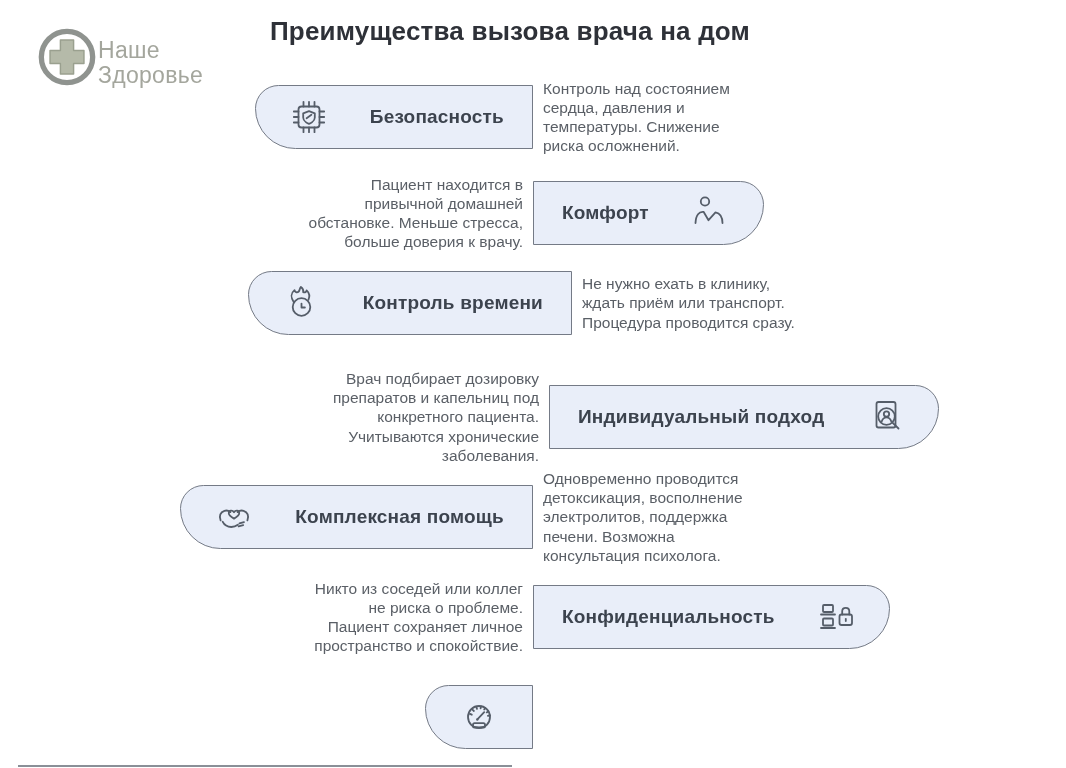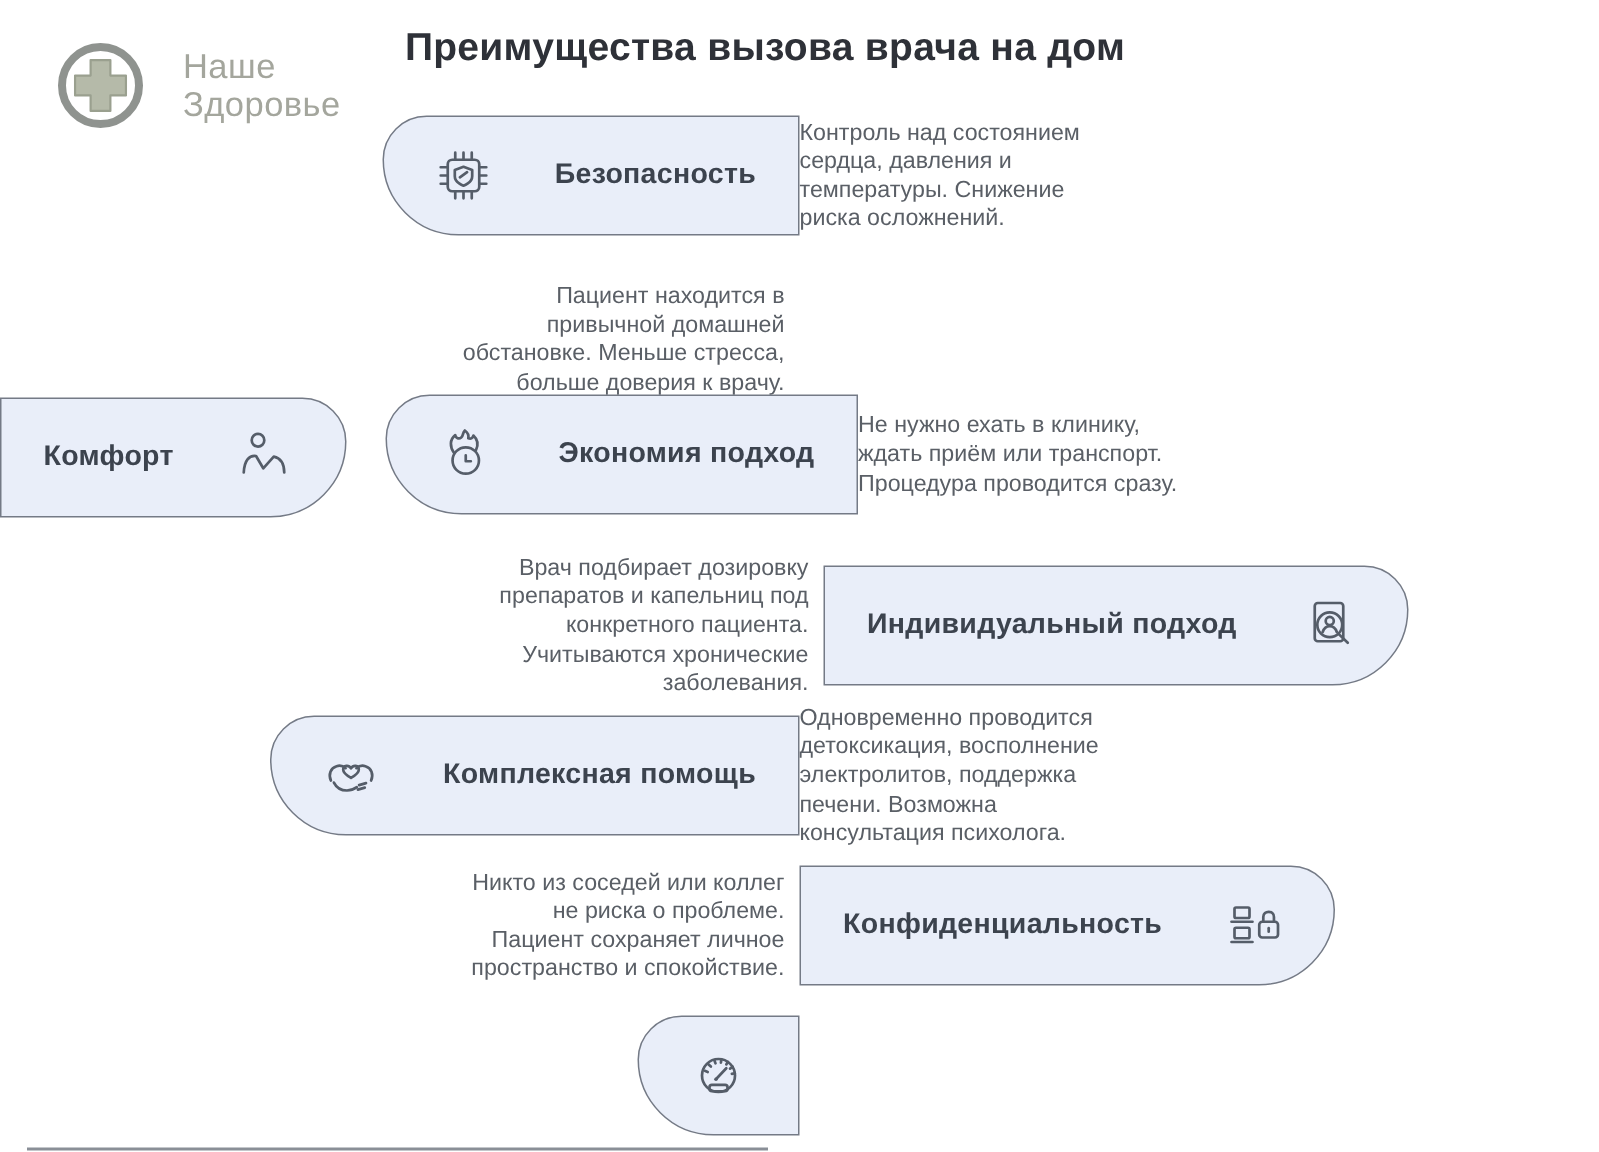--- a/index.html
+++ b/index.html
@@ -2,44 +2,44 @@
 <html lang="ru" style="--background: #FFFFFF; --card-fill: #E9EEF9; --card-border: #747A86; --card-title: #3C434E; --description-text: #5A5F66; --heading-text: #2E3138; --icon-stroke: #555D69; --logo-ring: #8F938F; --logo-cross: #B5BAA9; --logo-text: #A4A69D; --divider: #8A8F97;"><head>
 <meta charset="utf-8">
 <style>
   html,body{margin:0;padding:0;background:#fff;}
   .stage{
     position:relative;width:1066px;height:768px;margin:0 auto;
     background:var(--background,#fff);overflow:hidden;
     font-family:"Liberation Sans","DejaVu Sans",sans-serif;
   }
   
-  .logo{position:absolute;top:26px;left:36px;display:flex;align-items:center;gap:24px;}
+  .logo{position:absolute;top:26px;left:36px;display:flex;align-items:flex-end;gap:0;}
   .logo-badge{width:62px;height:62px;display:block;}
   .logo-text{color:var(--logo-text,#a4a69d);font-size:23px;line-height:1.08;letter-spacing:.3px;}
   .page-title{
     position:absolute;top:16px;left:0;right:0;margin:0;text-align:center;
     transform:translateX(-23px);
     font-size:26px;font-weight:700;color:var(--heading-text,#2e3138);letter-spacing:.2px;
   }
   
   .rows{position:absolute;inset:0;}
   .row{position:absolute;left:0;width:1066px;height:78px;display:flex;}
   .half{width:533px;display:flex;align-items:center;box-sizing:border-box;}
   .card-half{}
   .desc-half{}
   .row.card-left .card-half{order:0;justify-content:flex-end;}
-  .row.card-left .desc-half{order:1;justify-content:flex-start;}
+  .row.card-left .desc-half{order:1;justify-content:flex-start;padding-left:10px;}
   .row.card-right .card-half{order:1;justify-content:flex-start;align-items:center;}
   .row.card-right .desc-half{order:0;justify-content:flex-end;padding-right:10px;text-align:right;}
   .desc{
     margin:0;white-space:pre-line;color:var(--description-text,#5a5f66);
     font-size:15.5px;line-height:1.24;
   }
   .card{
-    display:flex;align-items:center;gap:36px;height:80px;box-sizing:border-box;
+    display:flex;align-items:center;gap:36px;height:64px;box-sizing:border-box;
     padding:0 28px;background:var(--card-fill,#e9eef9);
     border:1.6px solid var(--card-border,#747a86);
   }
   .row.card-left .card{border-radius:36px 0 0 62px;}
   .row.card-right .card{border-radius:0 36px 62px 0;}
   .row.card-right .card .icon{order:2;}
   .card-title{font-size:19px;font-weight:700;color:var(--card-title,#3c434e);white-space:nowrap;letter-spacing:.2px;}
   .icon{width:50px;height:50px;flex:none;display:flex;align-items:center;justify-content:center;color:var(--icon-stroke,#555d69);}
   .icon svg{width:48px;height:48px;}
   .bottom-line{position:absolute;left:18px;bottom:1px;width:494px;height:2px;background:var(--divider,#8a8f97);}
@@ -79,21 +79,21 @@
     <rect x="13.5" y="13.5" width="21" height="21" rx="3"></rect>
     <path d="M24 18.2l5.8 2.1v4.2c0 4.4-5.8 6.3-5.8 6.3s-5.8-1.9-5.8-6.3v-4.2z"></path>
     <path d="M21.6 25.2l4.8-3.4"></path>
     <path d="M18.5 13.5V8.8M24 13.5V8.8M29.5 13.5V8.8M18.5 34.5v4.7M24 34.5v4.7M29.5 34.5v4.7M13.5 18.5H8.8M13.5 24H8.8M13.5 29.5H8.8M34.5 18.5h4.7M34.5 24h4.7M34.5 29.5h4.7"></path>
   </svg>
             </span>
         <span class="card-title">Безопасность</span>
       </div>
     </div>
   </div>
-      <div class="row card-right" style="top: 188px; flex-direction: column;">
+      <div class="row card-right" style="top: 174px;">
     <div class="half desc-half">
       <p class="desc">Пациент находится в
 привычной домашней
 обстановке. Меньше стресса,
 больше доверия к врачу.</p>
     </div>
     <div class="half card-half">
       <div class="card">
         <span class="icon">
               <svg viewBox="0 0 48 48" fill="none" stroke="currentColor" stroke-width="1.8" stroke-linecap="round" stroke-linejoin="round">
@@ -113,21 +113,21 @@
     </div>
     <div class="half card-half">
       <div class="card">
         <span class="icon">
               <svg viewBox="0 0 48 48" fill="none" stroke="currentColor" stroke-width="1.8" stroke-linecap="round" stroke-linejoin="round">
     <circle cx="23.5" cy="28" r="8.8"></circle>
     <path d="M23.5 24.6v3.9h3.4"></path>
     <path d="M15.8 23.2c-3.1-4.3-3-9.2.7-12.1.4 2 2.4 2.9 4 1.6 1.5-1.2.8-3.3 2.4-4.7 2 1.4 2.7 3.2 2.3 5.2 1.9.6 3-.2 3.4-1.8 2.6 2.4 3.4 5.9 1.8 9.4"></path>
   </svg>
             </span>
-        <span class="card-title">Экономия подход</span>
+        <span class="card-title">Контроль времени</span>
       </div>
     </div>
   </div>
       <div class="row card-right" style="top: 378px; margin-left: 16px;">
     <div class="half desc-half">
       <p class="desc">Врач подбирает дозировку
 препаратов и капельниц под
 конкретного пациента.
 Учитываются хронические
 заболевания.</p>

